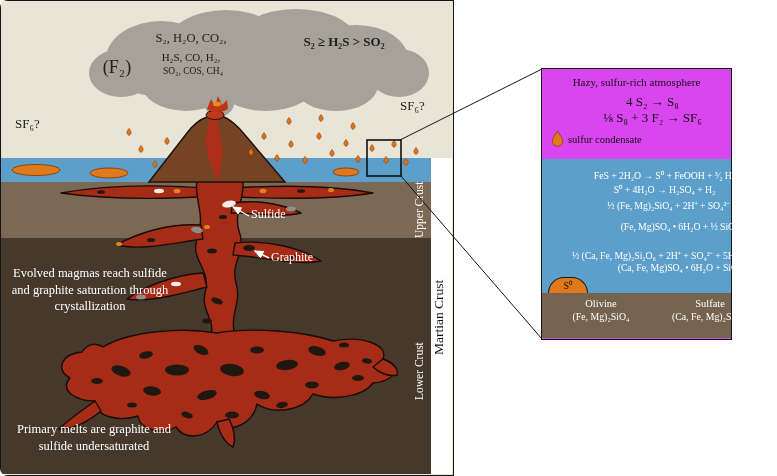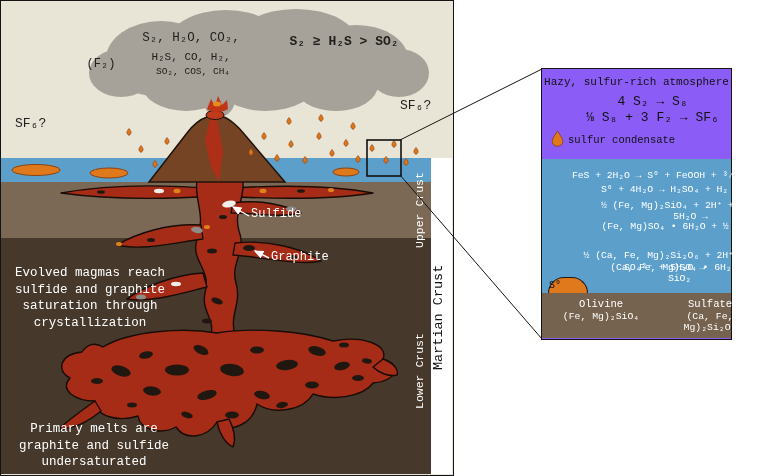--- a/index.html
+++ b/index.html
@@ -1,68 +1,68 @@
 <!DOCTYPE html>
 <html><head>
 <meta charset="utf-8">
 <style>
   html,body{margin:0;padding:0;background:#fff;}
   .stage{position:relative;width:777px;height:476px;background:#fff;overflow:hidden;
-         font-family:Liberation Mono, monospace;color:#111;}
+         font-family:Liberation Serif, serif;color:#111;border-radius:8px;}
 
   
   .left-panel{position:absolute;left:0;top:0;width:454px;height:476px;
               border:1.6px solid #141414;box-sizing:border-box;background:#e8e4d6;}
   .left-panel svg.art{position:absolute;left:0;top:0;}
   .lp-txt{position:absolute;}
   .c-dark{color:#20201e;}
   .c-white{color:#ffffff;}
   .tc{text-align:center;}
   .plume-major{left:130px;top:30px;width:120px;font-size:12.5px;}
-  .plume-f2{left:80px;top:56px;width:40px;font-size:12px;}
+  .plume-f2{left:96px;top:56px;width:40px;font-size:18px;}
   .plume-minor{left:140px;top:50px;width:100px;font-size:11px;}
   .plume-trace{left:142px;top:65px;width:100px;font-size:9.5px;}
   .plume-rel{left:276px;top:33px;width:134px;font-size:13px;font-weight:bold;}
   .sf6-left{left:14px;top:115px;font-size:13px;}
   .sf6-right{left:399px;top:97px;font-size:13px;}
   .sulfide-label{left:250px;top:206px;font-size:12px;}
   .graphite-label{left:270px;top:249px;font-size:12px;}
   .evolved-caption{left:6px;top:264px;width:166px;font-size:12.5px;line-height:1.32;}
   .primary-caption{left:2px;top:420px;width:182px;font-size:12.5px;line-height:1.32;}
   .vtext{position:absolute;writing-mode:vertical-rl;transform:rotate(180deg);
          text-align:center;line-height:1;white-space:nowrap;}
   .upper-crust-v{left:413px;top:166px;height:86px;font-size:11.5px;color:#fff;}
   .lower-crust-v{left:413px;top:327px;height:86px;font-size:11.5px;color:#fff;}
   .martian-crust-v{left:431px;top:250px;height:132px;font-size:13.5px;color:#111;}
 
   
   .connectors{position:absolute;left:0;top:0;z-index:2;pointer-events:none;}
 
   
   .inset{position:absolute;left:541px;top:68px;width:191px;height:272px;z-index:3;
-         border:1.5px solid #141414;box-sizing:border-box;background:#8b5cf6;}
+         border:1.5px solid #141414;box-sizing:border-box;background:#d946ef;}
   .in-txt{position:absolute;font-size:10.5px;}
   .inset-water{position:absolute;left:0;top:90px;width:100%;height:134px;background:#5b9fca;}
   .inset-ground{position:absolute;left:0;top:224px;width:100%;height:45px;background:#75634f;}
   .atm-title{top:7px;width:100%;font-size:11px;}
   .rxn{width:100%;color:#fff;font-size:9.8px;letter-spacing:-0.1px;margin-left:28px;}
   .rxn-atm{width:100%;color:#111;font-size:13px;padding-left:16px;}
   .rxn-s2{top:25px;}
   .rxn-sf6{top:41px;}
   .condensate-icon{position:absolute;left:9px;top:61px;}
   .condensate-label{left:26px;top:65px;font-size:10.5px;color:#111;}
   .rxn-fes{top:100px;}
   .rxn-s0{top:114px;}
   .rxn-ol1{top:130px;padding-left:26px;}
   .rxn-ol2{top:152px;padding-left:30px;box-sizing:border-box;}
   .rxn-px1{top:180px;}
   .rxn-px2{top:193px;padding-left:30px;box-sizing:border-box;}
   .s0-mound{position:absolute;left:6px;top:208px;width:40px;height:16px;background:#e0791c;
             border:1.3px solid #1a1a1a;border-bottom:none;border-radius:20px 20px 0 0;
-            box-sizing:border-box;text-align:left;font-size:10px;line-height:15px;color:#111;}
+            box-sizing:border-box;text-align:center;font-size:10px;line-height:15px;color:#111;}
   .min-name{color:#fff;font-size:10.5px;text-align:center;}
   .min-form{color:#fff;font-size:9.8px;text-align:center;}
   .olivine-name{left:12px;top:229px;width:94px;}
   .olivine-form{left:12px;top:242px;width:94px;}
   .pyroxene-name{left:116px;top:229px;width:104px;}
   .pyroxene-form{left:116px;top:242px;width:104px;}
 
   .inset-caption{position:absolute;left:536px;top:345px;width:238px;text-align:center;
                  font-size:13.5px;line-height:1.25;color:#111;}
 </style>

